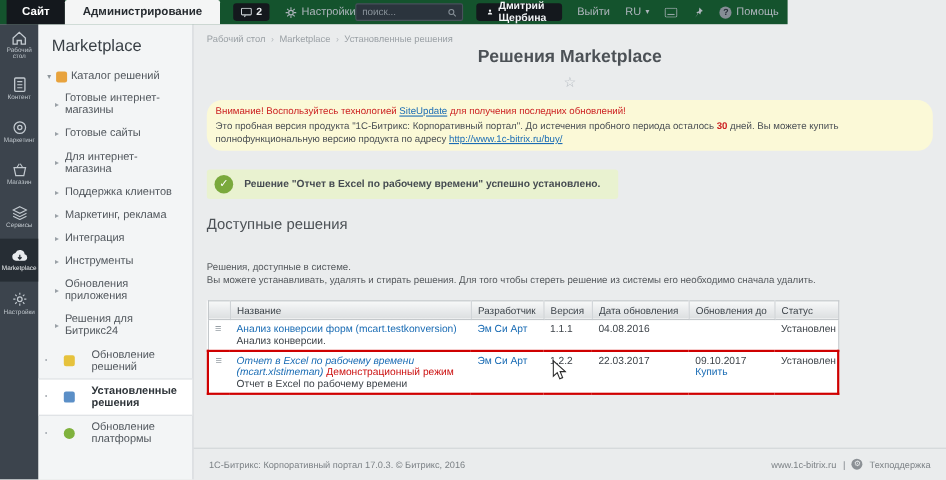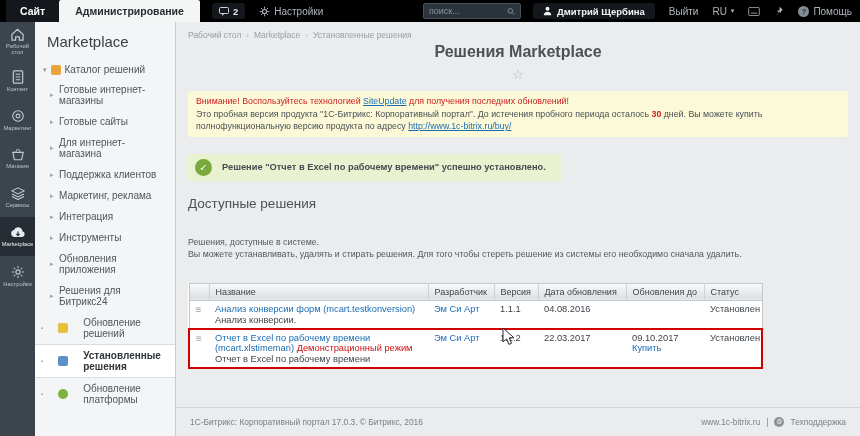--- a/index.html
+++ b/index.html
@@ -1,20 +1,20 @@
 <!DOCTYPE html>
 <html><head>
 <meta charset="utf-8">
 <style>
   * { margin:0; padding:0; box-sizing:border-box; }
   html,body { width:860px; height:436px; overflow:hidden; }
   body { font-family:"Liberation Sans", sans-serif; background:#eaeced; position:relative; color:#3e444a; }
 
   
-  .topbar { position:absolute; top:0; left:0; width:860px; height:22px; background:#000000; display:flex; align-items:stretch; font-size:10px; color:#aeb5bc; z-index:5; }
+  .topbar { position:absolute; top:0; left:0; width:716px; height:22px; background:#14532d; display:flex; align-items:stretch; font-size:10px; color:#aeb5bc; z-index:5; }
   .tab { display:flex; align-items:center; padding:0 14px; font-weight:bold; font-size:10.5px; cursor:pointer; }
   .tab-site { background:#14181d; color:#fff; margin-left:6px; }
   .tab-admin { background:#f4f5f5; color:#272c31; padding:0 16px; border-radius:2px 2px 0 0; }
   .tb-badge { display:flex; align-items:center; gap:4px; background:#14181d; border-radius:3px; margin:3px 0 3px 12px; padding:0 7px; color:#e8ebee; font-size:9.5px; font-weight:bold; cursor:pointer; }
   .tb-item { display:flex; align-items:center; gap:4px; margin-left:14px; cursor:pointer; white-space:nowrap; }
   .tb-spacer { flex:1; }
   .tb-search { display:flex; align-items:center; background:#2b343d; border:1px solid #47515b; border-radius:2px; margin:3px 0; padding:0 5px; width:98px; }
   .tb-search input { background:transparent; border:none; outline:none; color:#cdd3d8; font-size:9px; width:78px; font-family:"Liberation Sans",sans-serif; }
   .tb-search input::placeholder { color:#8a939b; }
   .tb-user { display:flex; align-items:center; gap:5px; background:#14181d; border-radius:3px; margin:3px 0 3px 12px; padding:0 10px; color:#f2f4f6; font-weight:bold; font-size:9.5px; cursor:pointer; }
@@ -47,33 +47,33 @@
   .ic-green  { background:#7fb23d; border-radius:50%; }
 
   
   .main { position:absolute; top:22px; left:176px; width:684px; height:414px; background:#eaeced; padding:0 12px; }
   .breadcrumb { margin-top:8px; font-size:8.5px; color:#9aa0a5; display:flex; gap:5px; align-items:center; }
   .breadcrumb .bc-link { cursor:pointer; }
   .bc-sep { font-size:8px; color:#b3b8bc; }
   .page-title { margin-top:3px; font-size:16px; font-weight:bold; color:#4c5156; display:flex; align-items:center; gap:6px;flex-direction:column; }
   .star { color:#b4bac0; font-size:13px; font-weight:normal; cursor:pointer; }
 
-  .warnbox { margin-top:9px; background:#fbf9d7; border-radius:2px; padding:4px 8px; font-size:8.8px; line-height:12.5px; color:#4a4f54; }
+  .warnbox { margin-top:9px; background:#fbf9d7; border-radius:14px; padding:4px 8px; font-size:8.8px; line-height:12.5px; color:#4a4f54; }
   .warn-red { color:#cc2222; }
   .link { color:#1a6cb4; text-decoration:underline; cursor:pointer; }
   .days-red { color:#cc2222; font-weight:bold; }
 
   .okbox { margin-top:17px; display:inline-flex; align-items:center; gap:10px; background:#e9f2d0; border-radius:3px; padding:5px 16px 5px 7px; }
   .ok-circle { width:17px; height:17px; border-radius:50%; background:#7aa93c; color:#fff; font-size:10px; display:flex; align-items:center; justify-content:center; flex:none; }
   .ok-text { font-size:9.3px; font-weight:bold; color:#454b51; }
 
   .sec-title { margin-top:15px; font-size:13.5px; color:#4c5156; }
   .sec-desc { margin-top:25px; font-size:8.8px; line-height:12px; color:#54585c; }
 
-  table.grid { margin-top:23px; width:575px; border-collapse:collapse; background:#fff; border:1px solid #c4c8cb; table-layout:fixed; font-size:9.3px; }
+  table.grid { margin-top:13px; width:575px; border-collapse:collapse; background:#fff; border:1px solid #c4c8cb; table-layout:fixed; font-size:9.3px; }
   .grid th { background:linear-gradient(#f8f9f9,#dcdfe1); font-weight:normal; color:#3e454b; text-align:left; padding:3px 6px; border-right:1px solid #cfd3d6; border-bottom:1px solid #c4c8cb; font-size:9px; white-space:nowrap; }
   .grid th:last-child { border-right:none; }
   .grid td { padding:3px 6px; vertical-align:top; border-bottom:1px solid #e7e9ea; }
   .col-act { width:20px; }
   .col-dev { width:66px; } .col-ver { width:44px; } .col-upd { width:88px; } .col-until { width:78px; } .col-st { width:58px; }
   .ham { color:#98a0a6; cursor:pointer; font-size:10px; }
   .name-sub { color:#3e444a; margin-top:1px; }
   .note-red { color:#cc1111; }
   tr.hl td { border-top:2px solid #cf0000; border-bottom:2px solid #cf0000; }
   tr.hl td:first-child { border-left:2px solid #cf0000; }
@@ -331,21 +331,21 @@
         </td>
         <td><span class="link" style="text-decoration:none;">Эм Си Арт</span></td>
         <td>1.1.1</td>
         <td>04.08.2016</td>
         <td></td>
         <td>Установлен</td>
       </tr>
       <tr class="hl">
         <td><span class="ham">≡</span></td>
         <td>
-          <span class="link" style="text-decoration:none;">Отчет в Excel по рабочему времени (mcart.xlstimeman)</span>
+          <span class="link" style="text-decoration:none;font-style:italic;">Отчет в Excel по рабочему времени (mcart.xlstimeman)</span>
           <span class="note-red">Демонстрационный режим</span>
           <div class="name-sub">Отчет в Excel по рабочему времени</div>
         </td>
         <td><span class="link" style="text-decoration:none;">Эм Си Арт</span></td>
         <td>1.2.2</td>
         <td>22.03.2017</td>
         <td>
           <div>09.10.2017</div>
           <div><span class="link" style="text-decoration:none;">Купить</span></div>
         </td>

